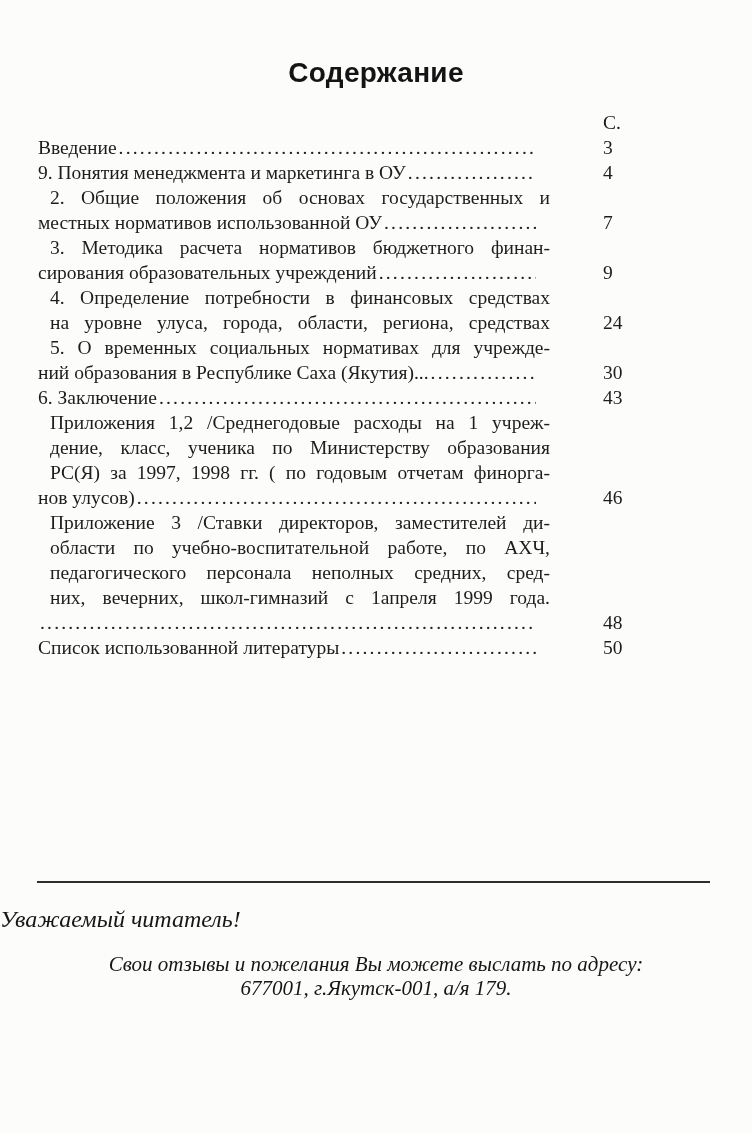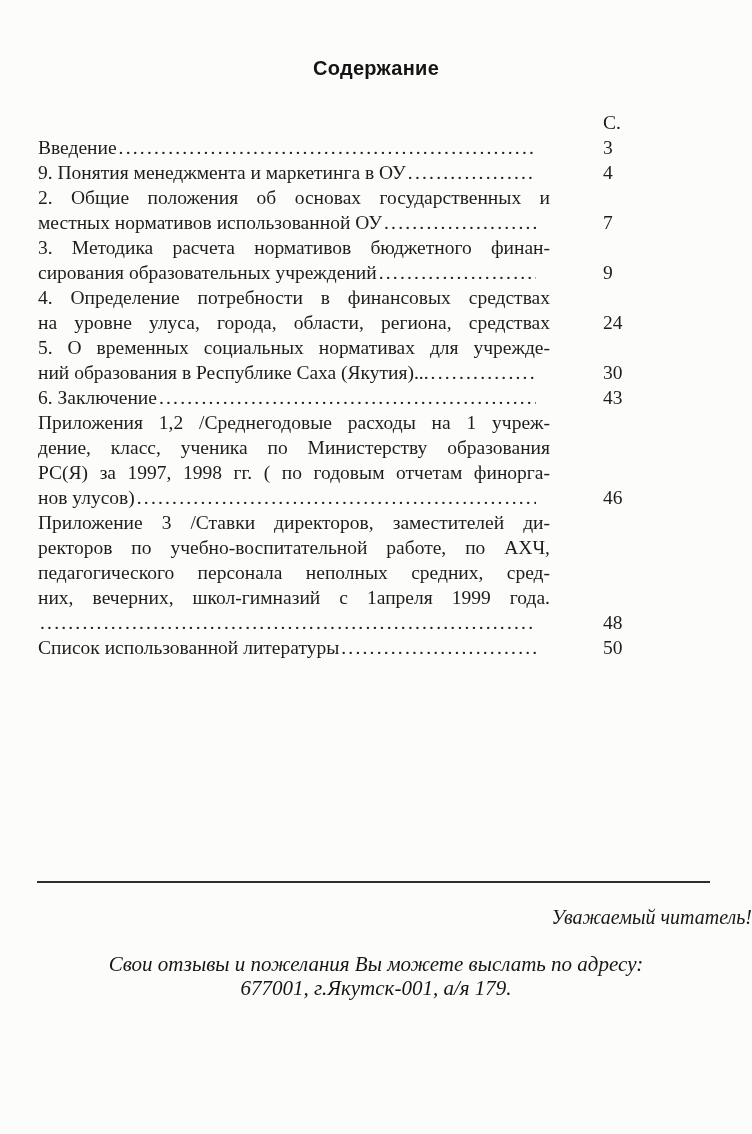--- a/index.html
+++ b/index.html
@@ -4,42 +4,42 @@
 <style>
   html,body{margin:0;padding:0;background:#e8e8e8;}
   .page{
     position:relative;width:752px;height:1134px;margin:0 auto;
     background:#fcfcfb;color:#1d1d1d;overflow:hidden;
     font-family:"Liberation Serif","DejaVu Serif",serif;
   }
   .doc-title{
     position:absolute;top:57px;left:0;width:100%;text-align:center;
     font-family:"Liberation Sans","DejaVu Sans",sans-serif;
-    font-weight:700;font-size:20px;letter-spacing:.3px;color:#141414;
+    font-weight:700;font-size:28px;letter-spacing:.3px;color:#141414;
   }
   .toc{
     position:absolute;left:38px;top:110px;width:612px;
     font-size:19.5px;line-height:25px;
   }
   .toc-row{display:flex;align-items:flex-end;}
   .entry-lines{width:512px;}
   .toc-line{height:25px;overflow:hidden;text-align:justify;text-justify:inter-word;}
-  .toc-line.full{text-align-last:justify;}
+  .toc-line.full{text-align-last:justify;margin-left:12px;}
   .toc-line.last{display:flex;align-items:baseline;text-align:right;}
   .line-text{white-space:nowrap;flex:0 0 auto;}
   .leader{
     flex:1 1 auto;overflow:hidden;white-space:nowrap;
     letter-spacing:2.2px;margin:0 14px 0 2px;color:#222;
   }
   .page-num{margin-left:auto;width:47px;text-align:left;line-height:25px;}
   .col-head-row{display:flex;}
   .divider{position:absolute;left:37px;top:881px;width:673px;height:2px;background:#2e2e2e;}
   .footer-greeting{
-    position:absolute;top:906px;left:0;width:100%;text-align:right;
-    font-style:italic;font-size:20px;color:#161616;
+    position:absolute;top:906px;left:0;width:100%;text-align:left;
+    font-style:italic;font-size:24px;color:#161616;
   }
   .footer-address{
     position:absolute;top:952px;left:0;width:100%;text-align:center;
     font-style:italic;font-size:21px;line-height:24px;color:#161616;
   }
 </style>
 </head>
 <body>
 
 <div class="page">
@@ -124,21 +124,21 @@
             <div class="toc-line last">
               <span class="line-text">нов улусов)</span>
               <span class="leader">..............................................................................................................</span>
             </div>
           </div>
           <div class="page-num">46</div>
         </div>
         <div class="toc-row">
           <div class="entry-lines">
             <div class="toc-line full">Приложение 3 /Ставки директоров, заместителей ди-</div>
-            <div class="toc-line full">ректоров по учебно-воспитательной работе, по АХЧ,</div>
+            <div class="toc-line full">области по учебно-воспитательной работе, по АХЧ,</div>
             <div class="toc-line full">педагогического персонала неполных средних, сред-</div>
             <div class="toc-line full">них, вечерних, школ-гимназий с 1апреля 1999 года.</div>
             <div class="toc-line last">
               <span class="leader">..............................................................................................................</span>
             </div>
           </div>
           <div class="page-num">48</div>
         </div>
         <div class="toc-row">
           <div class="entry-lines">

